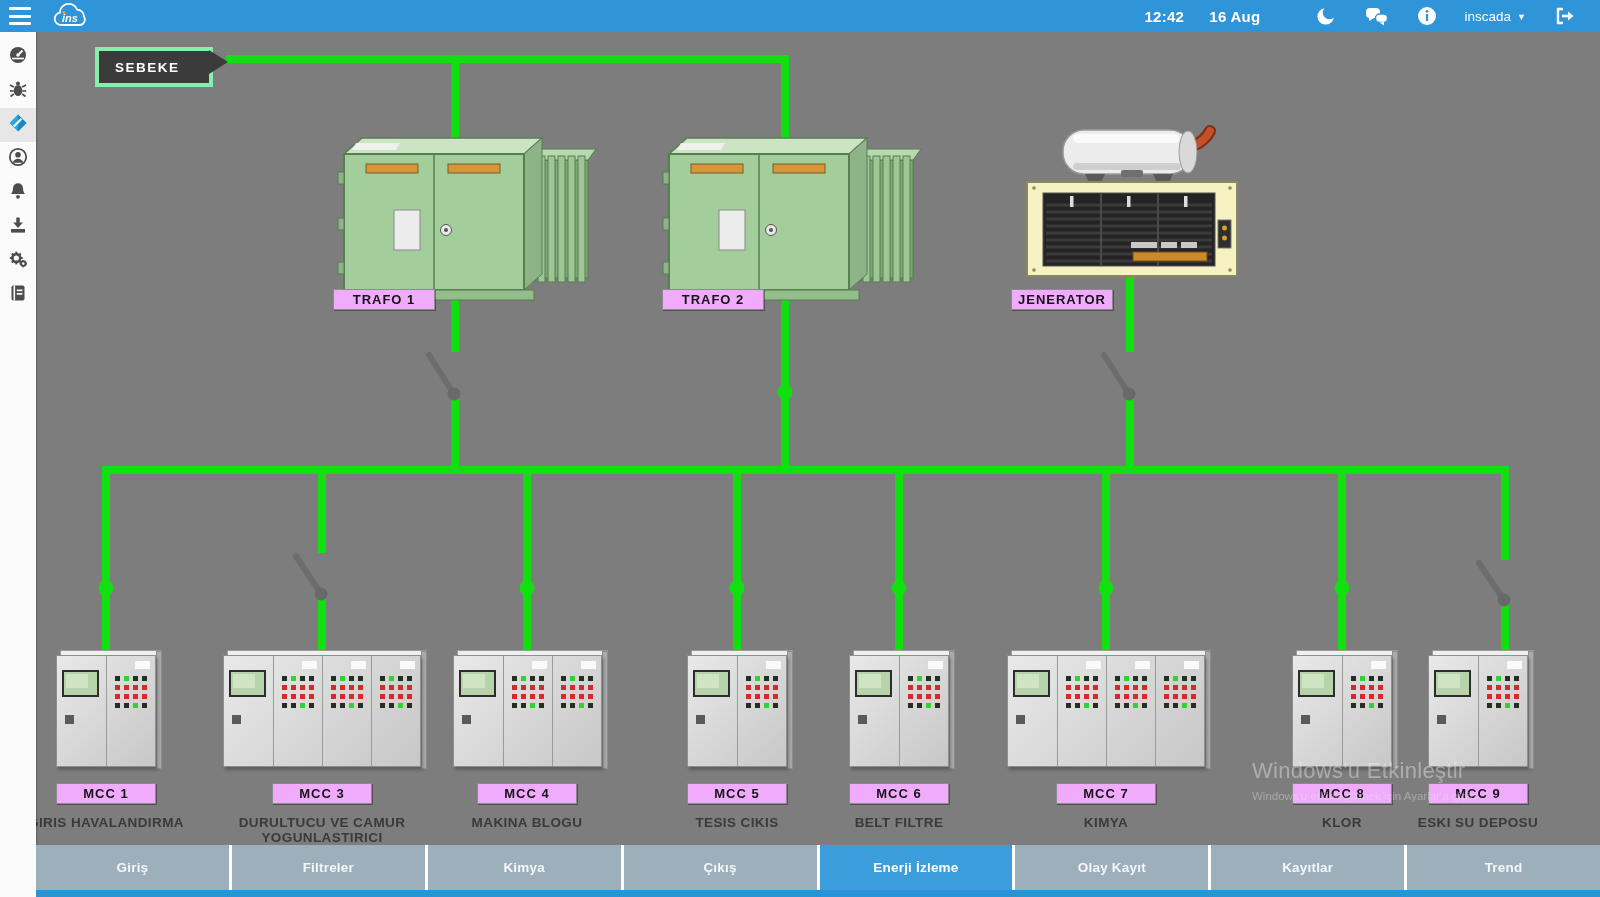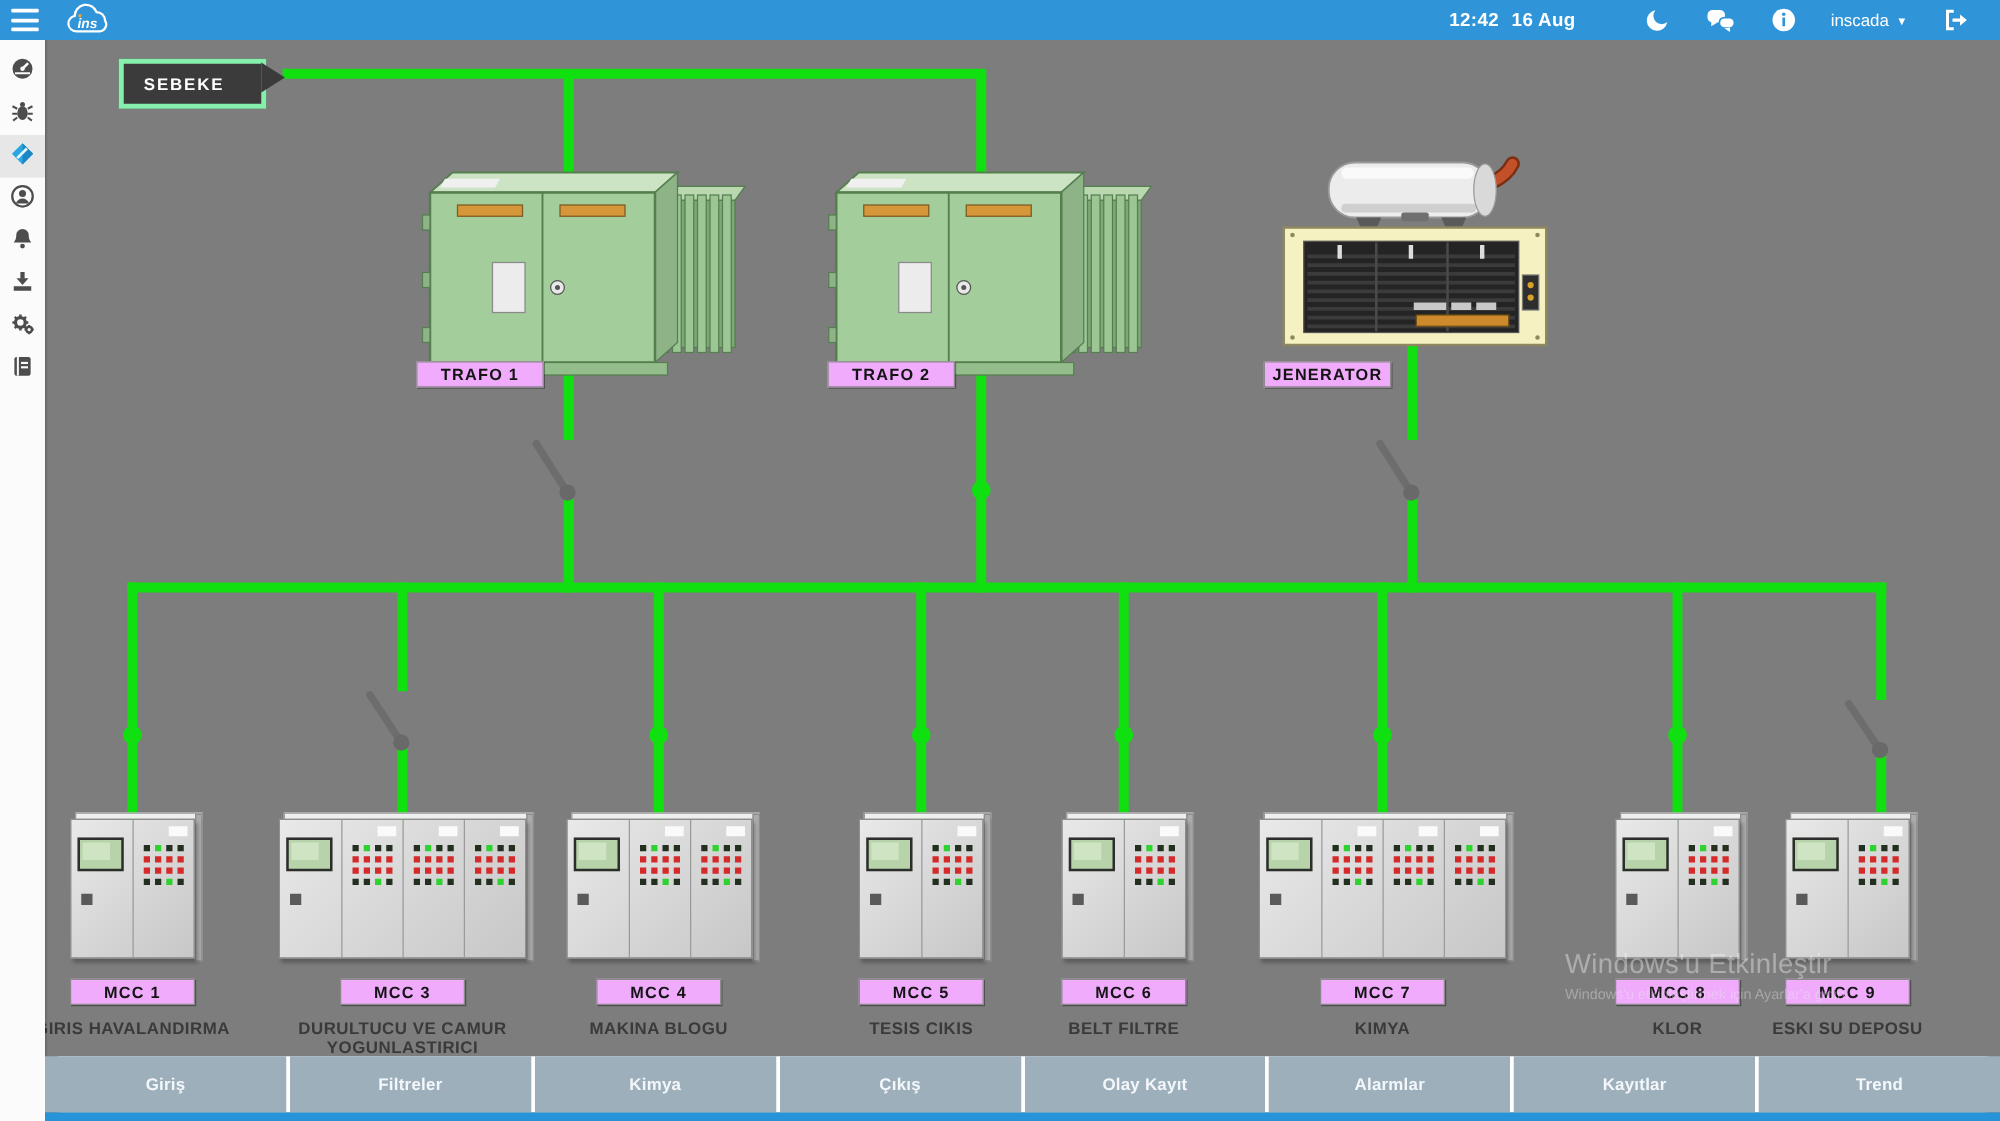--- a/index.html
+++ b/index.html
@@ -8,21 +8,21 @@
   .app { position:relative; width:1600px; height:897px; }
 
   
   .topbar { position:absolute; left:0; top:0; width:1600px; height:32px;
     background:#3094d9; display:flex; align-items:center; color:#fff; z-index:40; }
   .hamburger { width:26px; height:18px; margin-left:9px; display:flex; flex-direction:column;
     justify-content:space-between; cursor:pointer; }
   .hamburger span { display:block; height:3px; width:22px; background:#fff; border-radius:1px; }
   .logo { margin-left:14px; display:flex; align-items:center; }
   .tb-spacer { flex:1; }
-  .clock { font-size:15px; font-weight:700; letter-spacing:.3px; display:flex; gap:10px; margin-right:40px; }
+  .clock { font-size:15px; font-weight:700; letter-spacing:.3px; display:flex; gap:25px; margin-right:40px; }
   .tb-icon { margin:0 14px; display:flex; align-items:center; cursor:pointer; }
   .userbox { display:flex; align-items:center; gap:6px; font-size:13.5px; margin:0 14px; cursor:pointer; }
   .caret { font-size:9px; position:relative; top:1px; }
   .tb-right { display:flex; align-items:center; margin-right:10px; }
 
   
   .sidebar { position:absolute; left:0; top:32px; width:36px; height:865px;
     background:#fbfbfb; box-shadow:1px 0 2px rgba(0,0,0,.25); z-index:30;
     display:flex; flex-direction:column; padding-top:8px; }
   .sb-item { width:36px; height:34px; display:flex; align-items:center; justify-content:center;
@@ -74,21 +74,21 @@
     width:226px; text-align:center; font-size:13.5px; font-weight:700; color:#3a3a3a;
     letter-spacing:.4px; line-height:15px; }
 
   
   .watermark { position:absolute; left:1216px; top:726px; z-index:50; pointer-events:none; }
   .wm1 { font-size:22px; color:rgba(245,245,245,.40); letter-spacing:.3px; }
   .wm2 { font-size:11.5px; color:rgba(235,235,235,.38); margin-top:6px; }
 
   
   .tabbar { position:absolute; left:36px; top:845px; width:1564px; height:45px;
-    background:#ffffff; display:flex; z-index:45;border-radius:13px; }
+    background:#ffffff; display:flex; z-index:45; }
   .tab { flex:1; margin-right:3px; background:#9eafbc; color:#f3f7fa; font-size:13.5px;
     font-weight:700; display:flex; align-items:center; justify-content:center;
     cursor:pointer; letter-spacing:.2px; }
   .tab:last-child { margin-right:0; }
   .tab.active { background:#3b9ddb; color:#fff; }
   .bottom-strip { position:absolute; left:36px; top:890px; width:1564px; height:7px;
     background:#2793d8; z-index:45; }
 </style>
 </head>
 <body>
@@ -753,19 +753,19 @@
       <div class="wm1">Windows'u Etkinleştir</div>
       <div class="wm2">Windows'u etkinleştirmek için Ayarlar'a gidin.</div>
     </div>
   </main>
 
   <footer class="tabbar" id="tabbar">
       <div class="tab">Giriş</div>
       <div class="tab">Filtreler</div>
       <div class="tab">Kimya</div>
       <div class="tab">Çıkış</div>
+      <div class="tab active">Enerji İzleme</div>
       <div class="tab">Olay Kayıt</div>
-      <div class="tab">Alarmlar</div>
       <div class="tab">Kayıtlar</div>
       <div class="tab">Trend</div>
     </footer>
   <div class="bottom-strip"></div>
 </div>
 
 </body></html>

